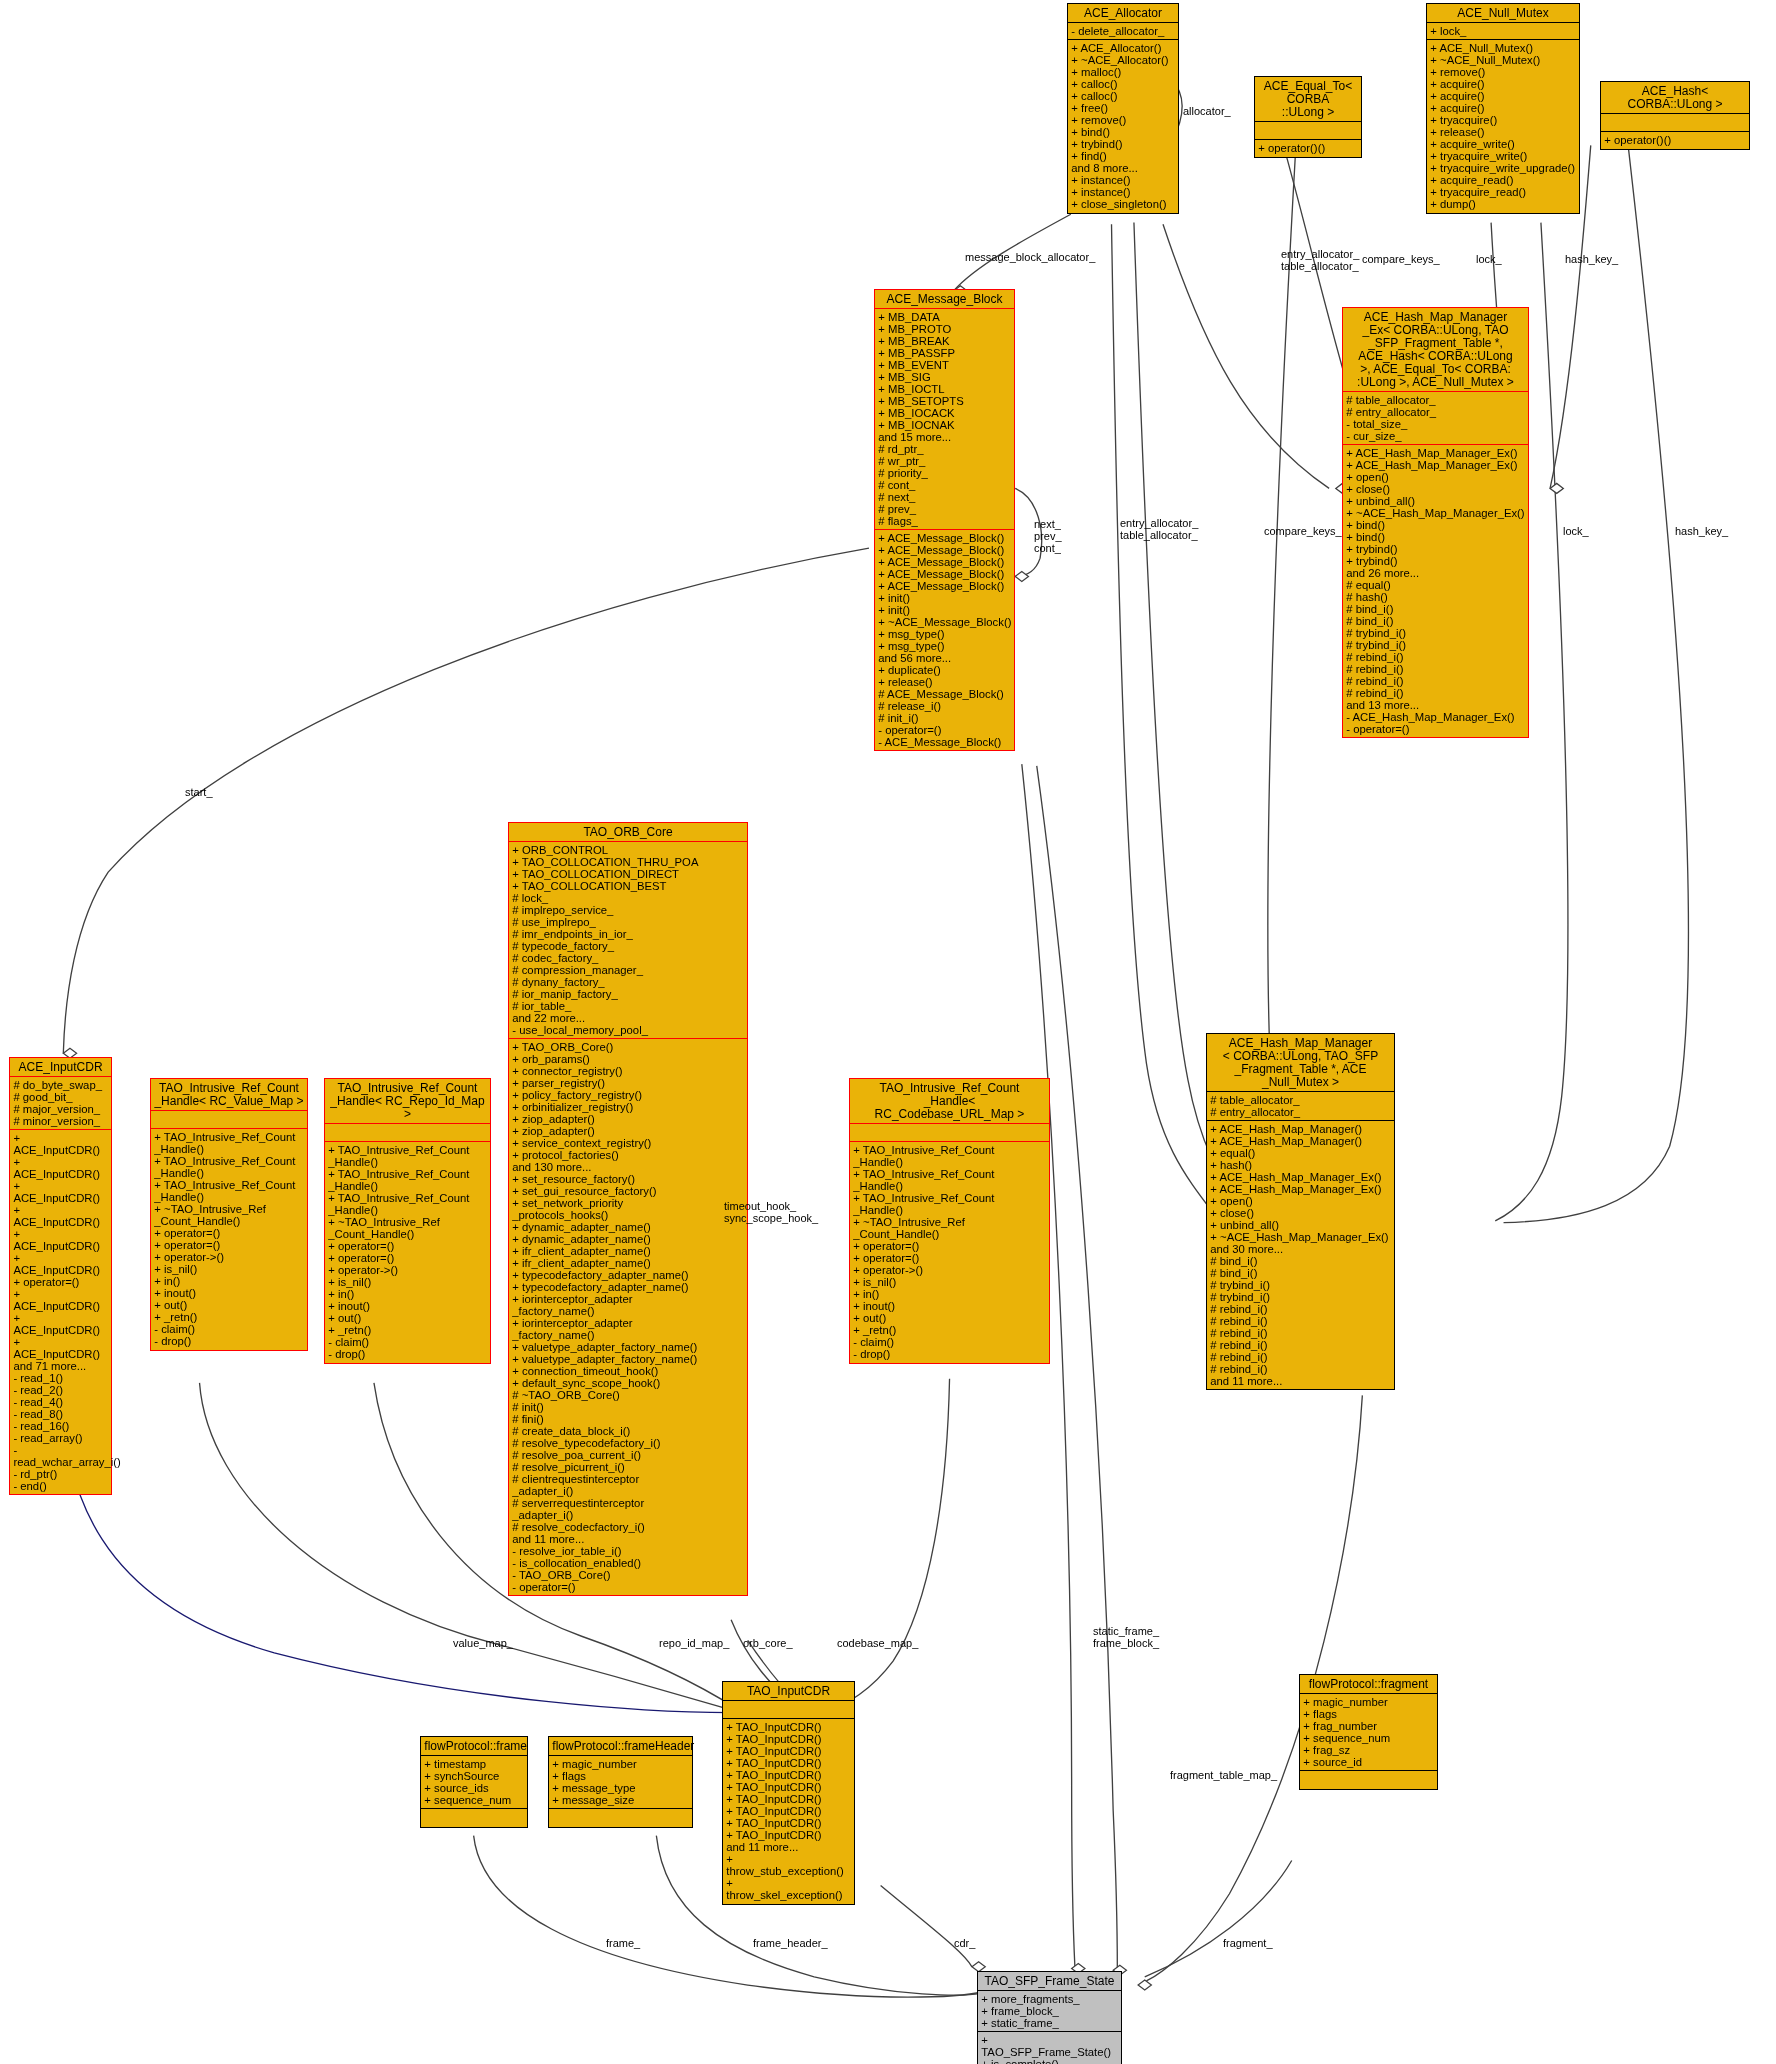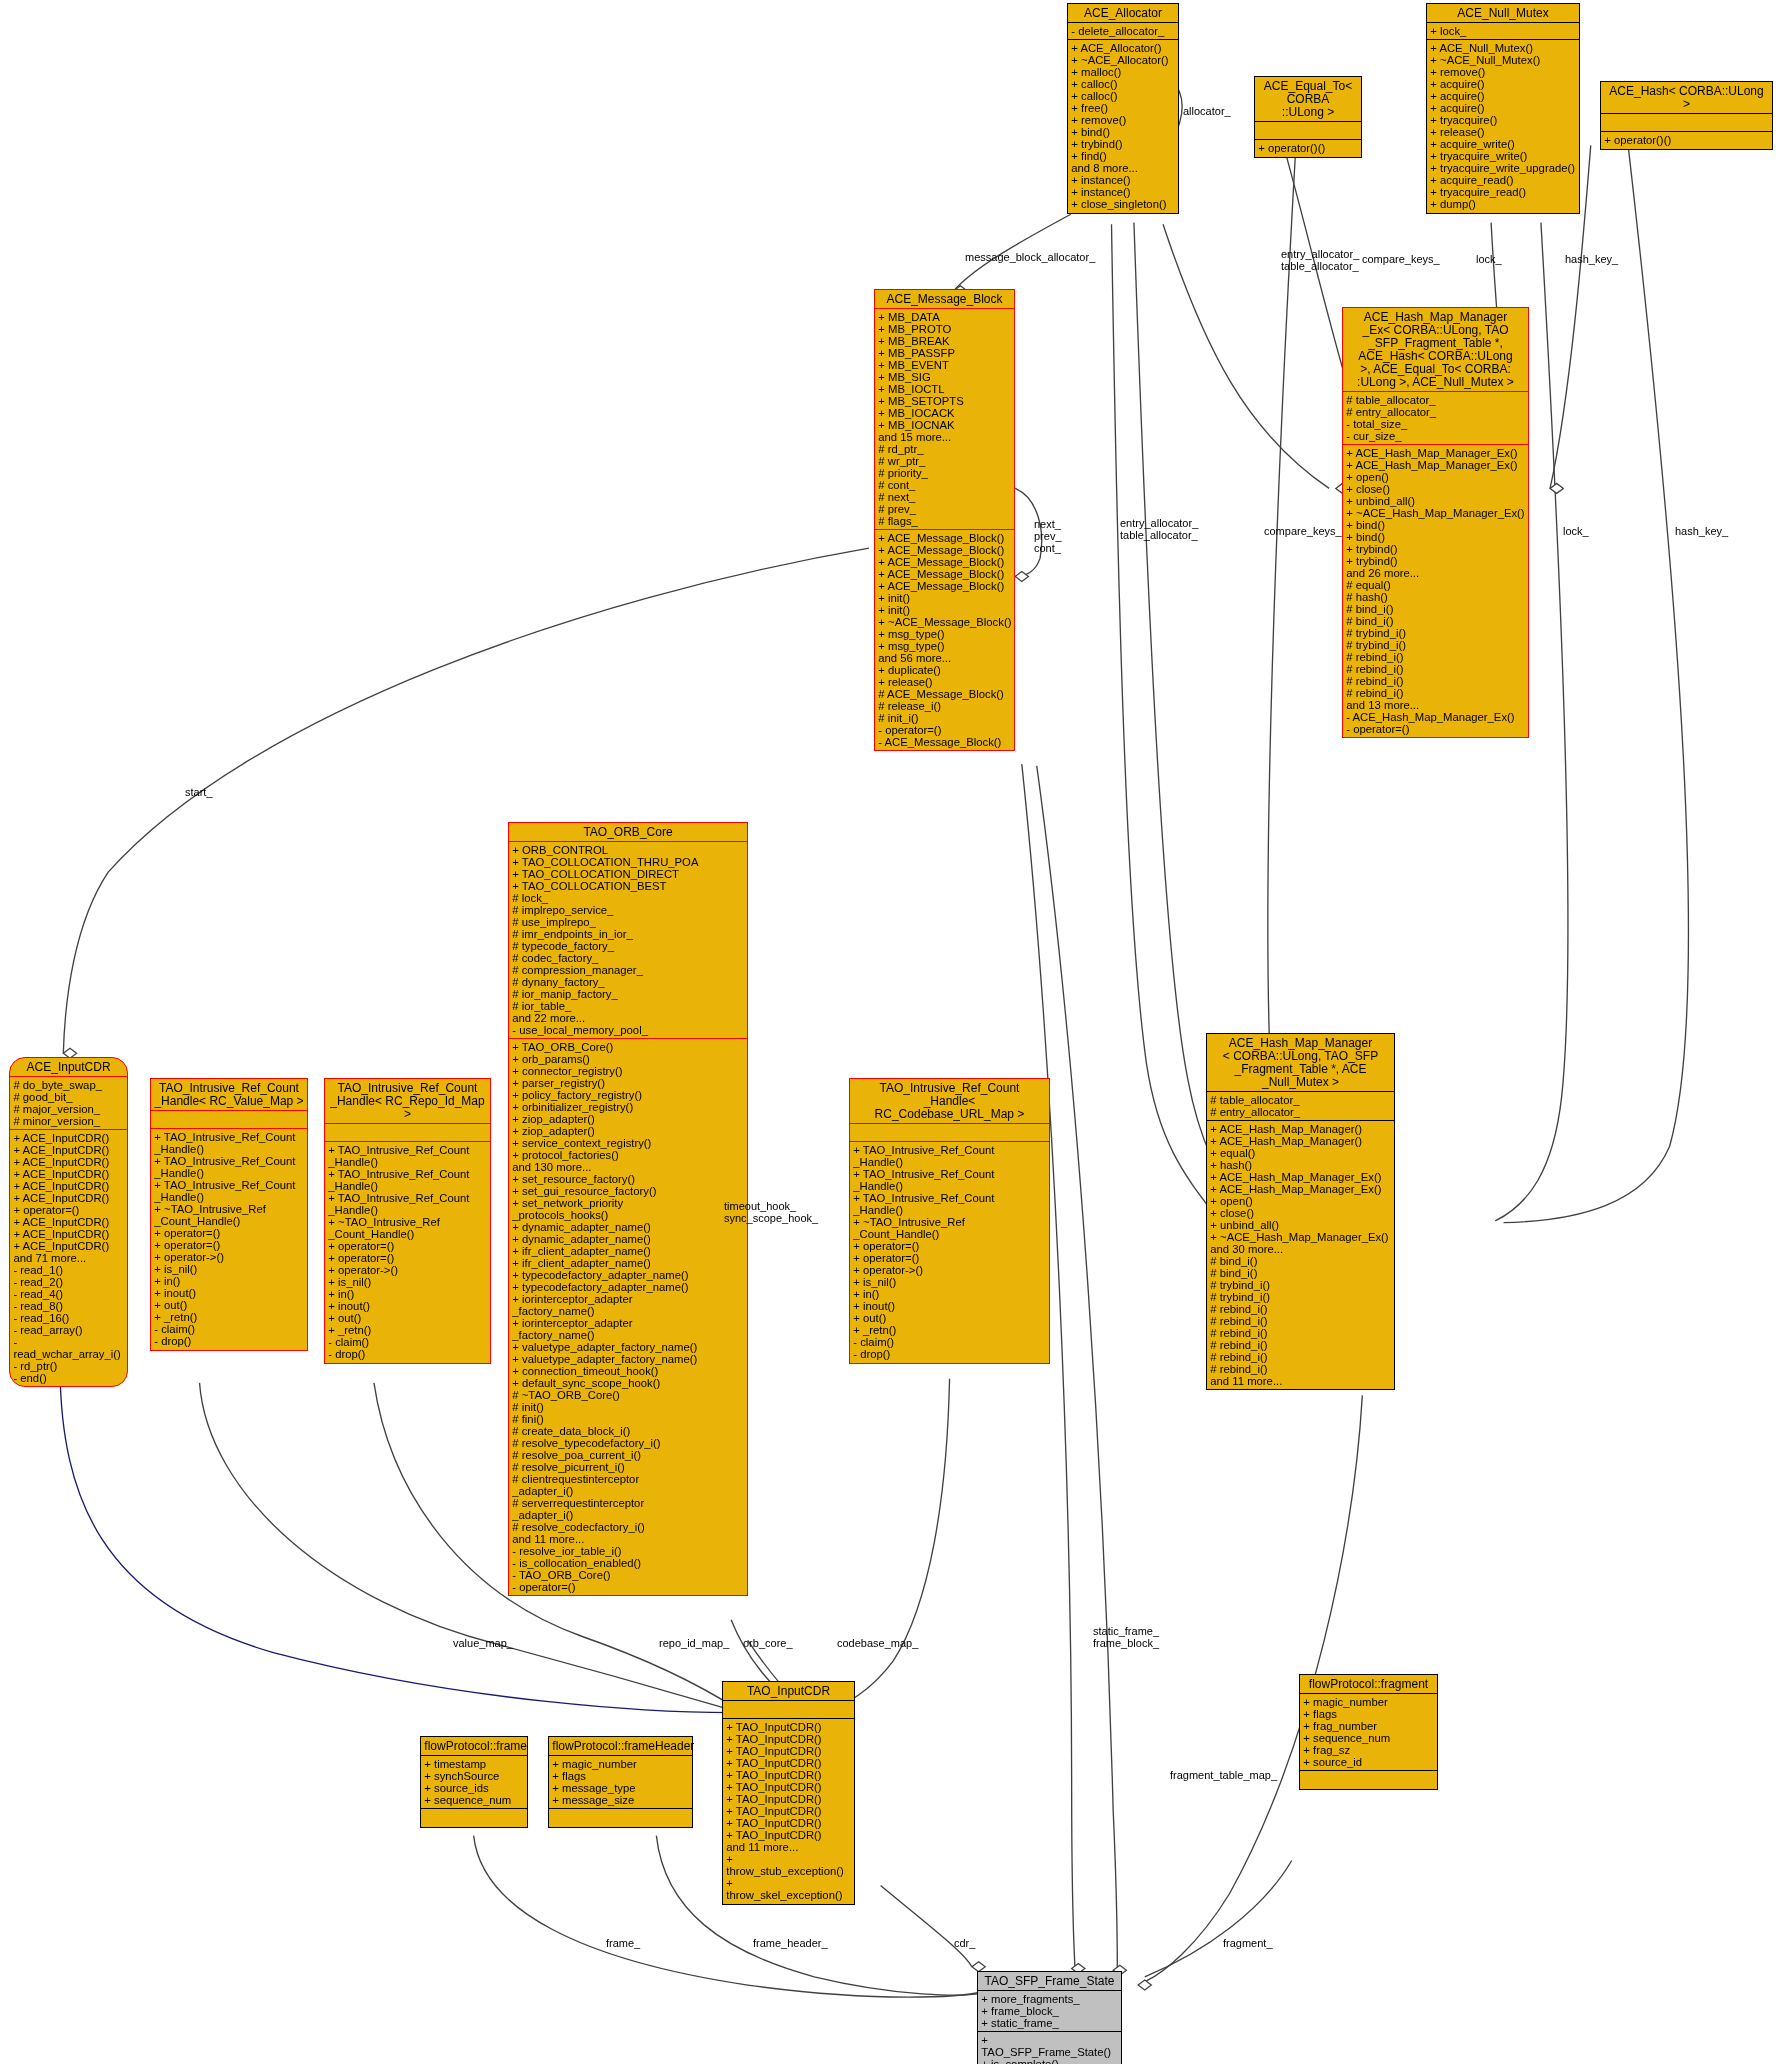--- a/index.html
+++ b/index.html
@@ -161,21 +161,21 @@
         <div class="row">+ release()</div>
         <div class="row">+ acquire_write()</div>
         <div class="row">+ tryacquire_write()</div>
         <div class="row">+ tryacquire_write_upgrade()</div>
         <div class="row">+ acquire_read()</div>
         <div class="row">+ tryacquire_read()</div>
         <div class="row">+ dump()</div>
       </div>
   </div>
 
-  <div class="uml" style="left:1600px;top:81px;width:173px;">
+  <div class="uml" style="left:1600px;top:81px;width:150px;">
     <div class="title">ACE_Hash&lt; CORBA::ULong &gt;</div>
     <div class="sep"></div>
     <div class="attrs empty"></div>
     <div class="sep"></div>
     <div class="ops">
         <div class="row">+ operator()()</div>
       </div>
   </div>
 
   <div class="uml red" style="left:874px;top:289px;width:141px;">
@@ -332,21 +332,21 @@
 _adapter_i()</div>
         <div class="row"># resolve_codecfactory_i()</div>
         <div class="row">and 11 more...</div>
         <div class="row">- resolve_ior_table_i()</div>
         <div class="row">- is_collocation_enabled()</div>
         <div class="row">- TAO_ORB_Core()</div>
         <div class="row">- operator=()</div>
       </div>
   </div>
 
-  <div class="uml red" style="left:9.1px;top:1057px;width:119px;border-radius:16px;">
+  <div class="uml red" style="left:9.1px;top:1057px;width:103px;">
     <div class="title">ACE_InputCDR</div>
     <div class="sep"></div>
     <div class="attrs">
         <div class="row"># do_byte_swap_</div>
         <div class="row"># good_bit_</div>
         <div class="row"># major_version_</div>
         <div class="row"># minor_version_</div>
       </div>
     <div class="sep"></div>
     <div class="ops">

